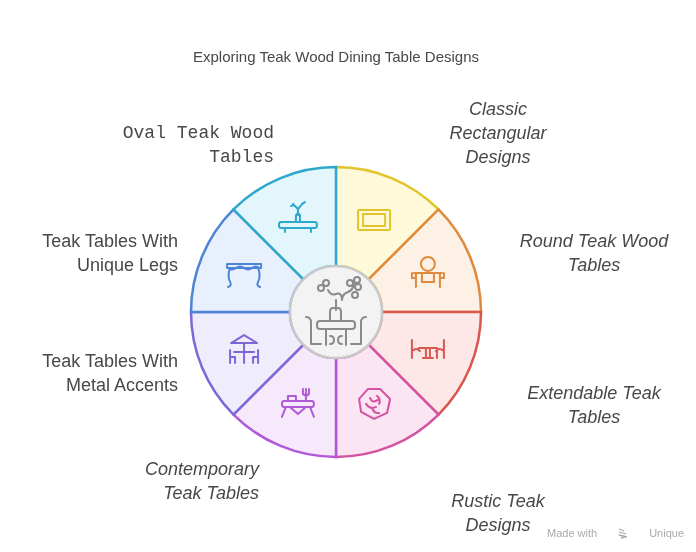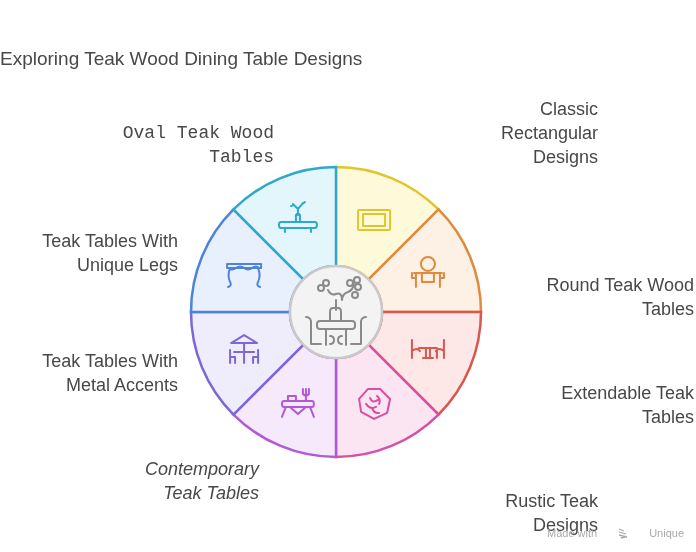--- a/index.html
+++ b/index.html
@@ -4,28 +4,28 @@
   <style>
     html, body { margin: 0; padding: 0; }
     body {
       width: 696px; height: 552px; background: #ffffff;
       position: relative; overflow: hidden;
       font-family: "Liberation Sans", "DejaVu Sans", sans-serif;
       color: #484848;
     }
     .title {
       position: absolute; left: 0; top: 48px; width: 672px;
-      font-size: 19px; color: #484848;
+      text-align: center; font-size: 15px; color: #484848;
     }
     .label {
       position: absolute; font-size: 18px; line-height: 24px; color: #484848;
       white-space: pre-line;
     }
     .label.left { text-align: right; }
-    .label.right { text-align: right; }
+    .label.right { text-align: center; font-style: italic; }
     svg.wheel { position: absolute; left: 0; top: 0; }
     .footer {
       position: absolute; right: 12px; top: 527px; font-size: 11px; color: #a9a9a9;
       display: flex; align-items: center; gap: 20px;
     }
     .footer .logo { width: 12px; height: 12px; }
   </style>
 </head>
 <body>
 
@@ -92,21 +92,21 @@
       <g transform="translate(297.9229984796736 220.07398651512696)" stroke="#2ea8cc">
         <path d="M-17 2 h34 q2 0 2 3 q0 3 -2 3 h-34 q-2 0 -2 -3 q0 -3 2 -3 z M-13 8 v4 M13 8 v4 M-2 2 v-7 q2 -3 4 0 v7 M0 -5 v-6 M0 -11 l-5 -5 M0 -11 l5 -6 M-4 -15 l-3 1 M4 -16 l3 -2"></path>
       </g>
     </g>
 </svg>
 
 <div id="labels">
     <div class="label right" style="left: 398px; top: 97px; width: 200px;">Classic
 Rectangular
 Designs</div>
-    <div class="label right" style="left: 494px; top: 229px; width: 200px; margin-top: 44px;">Round Teak Wood
+    <div class="label right" style="left: 494px; top: 229px; width: 200px;">Round Teak Wood
 Tables</div>
     <div class="label right" style="left: 494px; top: 349px; width: 200px; margin-top: 32px;">Extendable Teak
 Tables</div>
     <div class="label right" style="left: 398px; top: 457px; width: 200px; margin-top: 32px;">Rustic Teak
 Designs</div>
     <div class="label left" style="left: 59px; top: 457px; width: 200px; font-style: italic;">Contemporary
 Teak Tables</div>
     <div class="label left" style="left: -22px; top: 349px; width: 200px;">Teak Tables With
 Metal Accents</div>
     <div class="label left" style="left: -22px; top: 229px; width: 200px;">Teak Tables With

